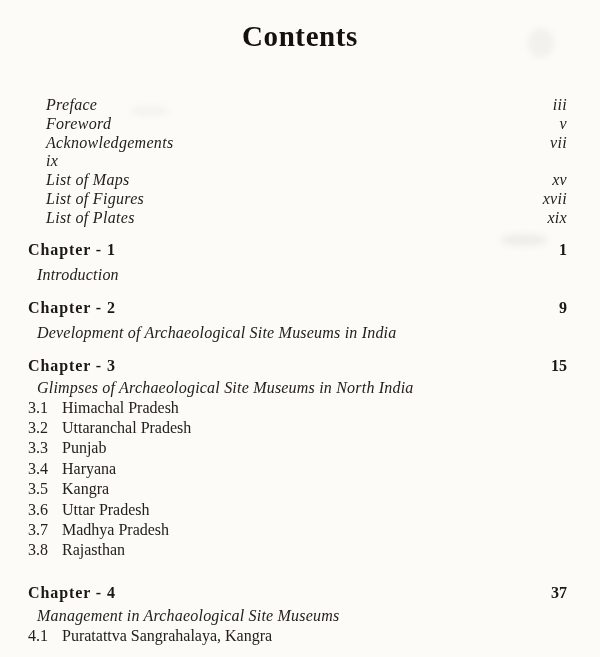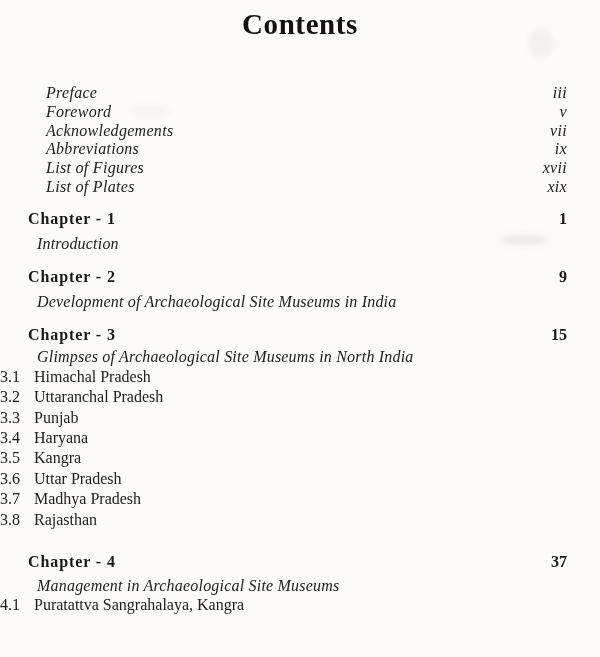--- a/index.html
+++ b/index.html
@@ -13,21 +13,21 @@
     color: #24211d;
     overflow: hidden;
     box-sizing: border-box;
   }
   .smudge { position: absolute; pointer-events: none; border-radius: 50%; filter: blur(3px); }
   .smudge-a { left: 500px; top: 234px; width: 48px; height: 12px; background: rgba(60,60,60,0.07); }
   .smudge-b { left: 528px; top: 28px; width: 26px; height: 30px; background: rgba(60,60,60,0.05); }
   .smudge-c { left: 130px; top: 106px; width: 40px; height: 10px; background: rgba(60,60,60,0.04); }
 
   .title {
-    padding-top: 8px;
+    padding-top: 20px;
     text-align: center;
     font-size: 29px;
     line-height: 32px;
     font-weight: bold;
     letter-spacing: 0.6px;
     color: #14110e;
   }
 
   .front-matter { margin-top: 44px; }
   .fm-row {
@@ -58,20 +58,21 @@
   .ch-subtitle {
     padding-left: 37px;
     font-style: italic;
     font-size: 16px;
     line-height: 19.5px;
     letter-spacing: 0.2px;
   }
 
   .sec-row {
     display: flex;
+    padding-left: 28px;
     font-size: 16px;
     line-height: 20.4px;
   }
   .sec-num { width: 34px; flex: 0 0 34px; }
 
   .mt-ch1h { margin-top: 12px; }
   .mt-ch1s { margin-top: 6px; }
   .mt-ch2h { margin-top: 13px; }
   .mt-ch2s { margin-top: 6px; }
   .mt-ch3h { margin-top: 13px; }
@@ -96,22 +97,25 @@
     </div>
     <div class="fm-row">
       <span>Foreword</span>
       <span class="fm-page">v</span>
     </div>
     <div class="fm-row">
       <span>Acknowledgements</span>
       <span class="fm-page">vii</span>
     </div>
     <div class="fm-row">
-      <span>Abbreviations</span>
       <span class="fm-page">ix</span>
+    </div>
+    <div class="fm-row">
+      <span>List of Maps</span>
+      <span class="fm-page">xv</span>
     </div>
     <div class="fm-row">
       <span>List of Figures</span>
       <span class="fm-page">xvii</span>
     </div>
     <div class="fm-row">
       <span>List of Plates</span>
       <span class="fm-page">xix</span>
     </div>
   </div>

